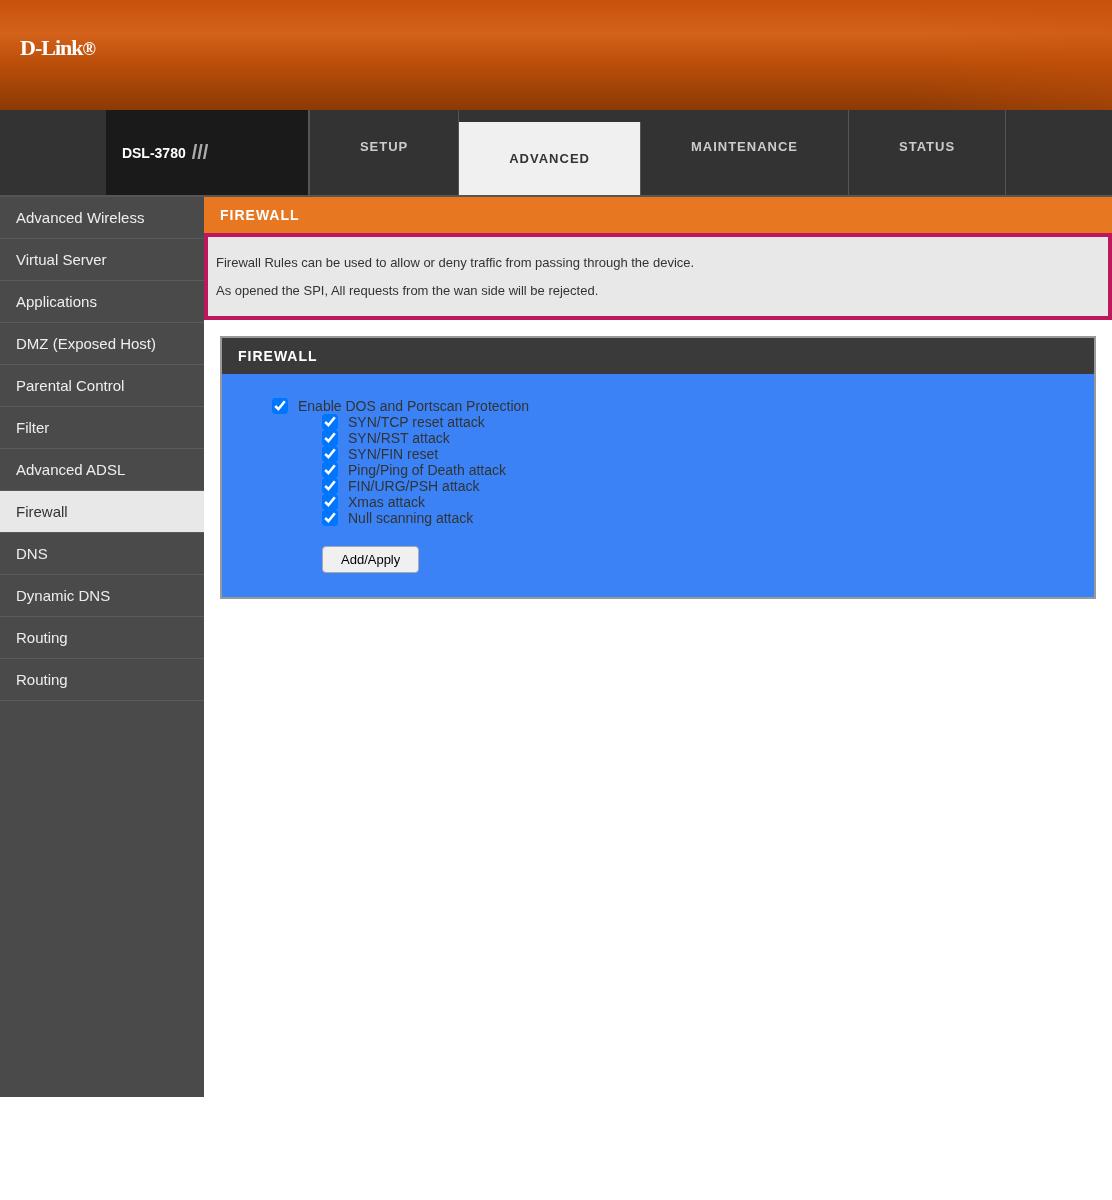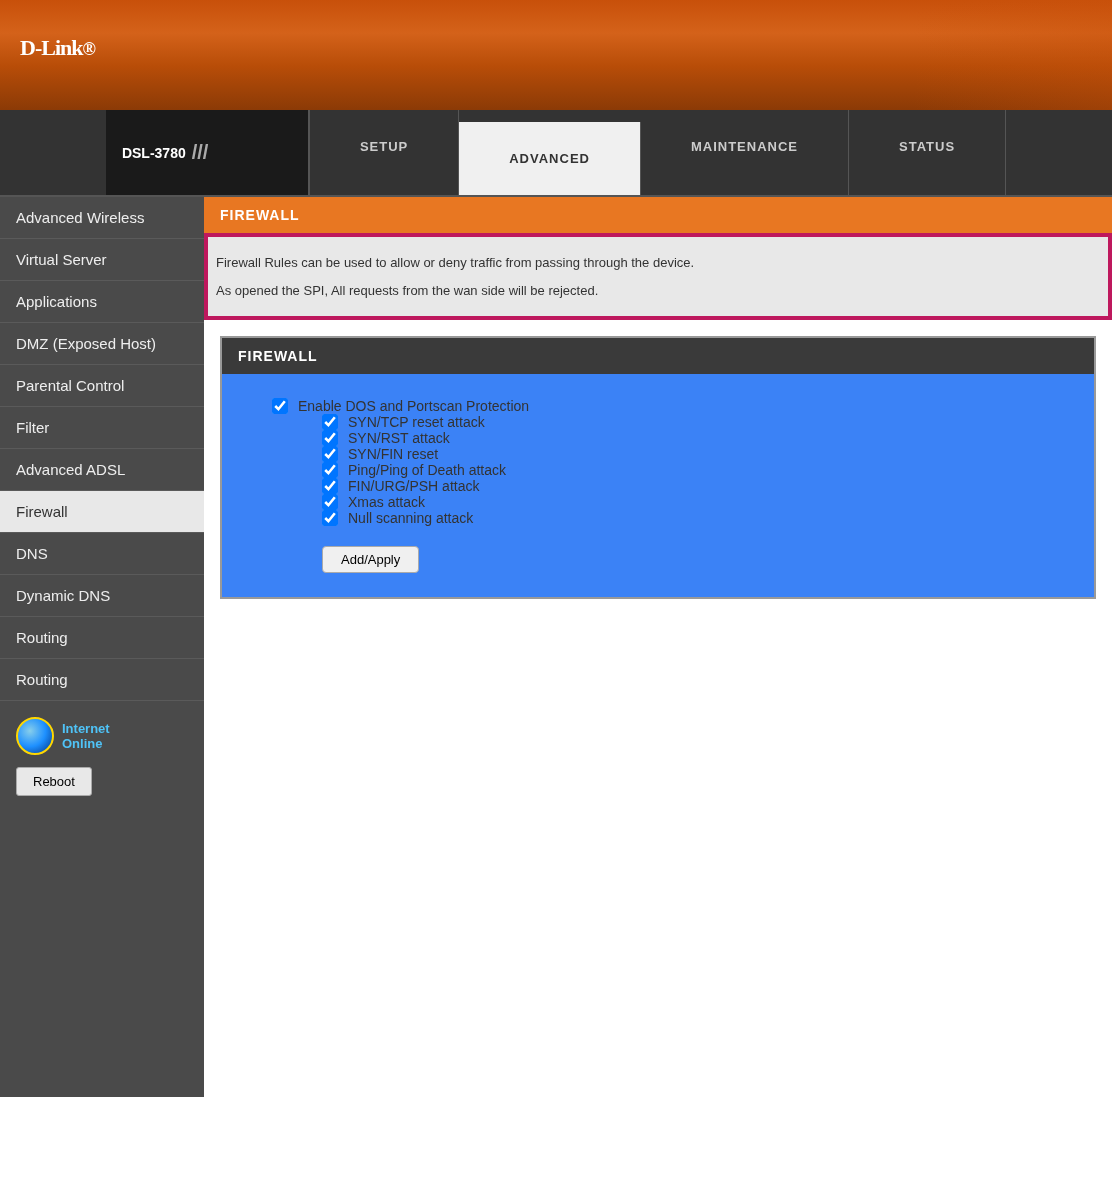--- a/index.html
+++ b/index.html
@@ -256,30 +256,20 @@
     <a class="sidebar-item">DMZ (Exposed Host)</a>
     <a class="sidebar-item">Parental Control</a>
     <a class="sidebar-item">Filter</a>
     <a class="sidebar-item">Advanced ADSL</a>
     <a class="sidebar-item active">Firewall</a>
     <a class="sidebar-item">DNS</a>
     <a class="sidebar-item">Dynamic DNS</a>
     <a class="sidebar-item">Routing</a>
     <a class="sidebar-item">Routing</a>
 
-    <div class="sidebar-footer">
-      <div class="internet-status">
-        <div class="globe-icon"></div>
-        <div class="internet-status-text">
-          <span class="internet-label">Internet</span>
-          <span class="internet-sublabel">Online</span>
-        </div>
-      </div>
-      <button class="reboot-btn">Reboot</button>
-    </div>
   </div>
 
   <div class="content">
 
     <div class="section-header-orange">FIREWALL</div>
     <div class="info-section">
       <p>Firewall Rules can be used to allow or deny traffic from passing through the device.</p>
       <p>As opened the SPI, All requests from the wan side will be rejected.</p>
     </div>
 

